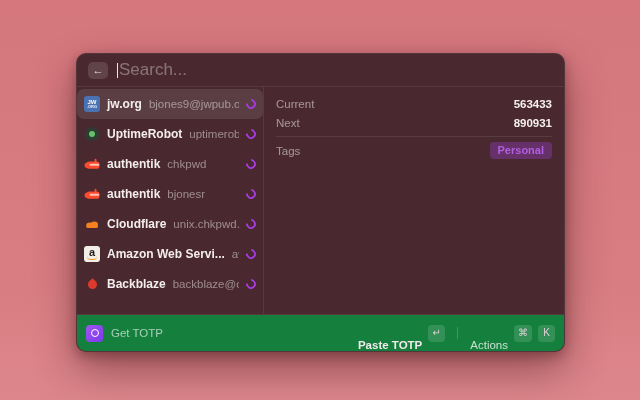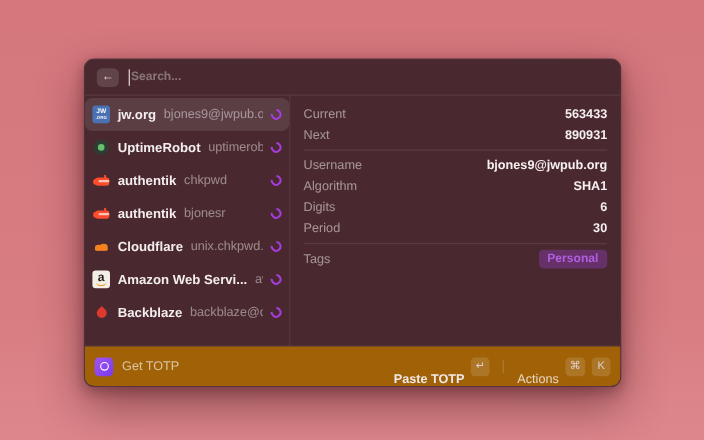--- a/index.html
+++ b/index.html
@@ -21,21 +21,21 @@
   .header { flex:0 0 32px; display:flex; align-items:center; gap:9px; padding:0 11px; }
   .back-btn {
     width:20px; height:17px; border-radius:5px; background:rgba(255,255,255,.13);
     color:#e9dee1; font-size:11px; line-height:1; display:flex; align-items:center; justify-content:center;
     cursor:default;
   }
   .search-wrap { flex:1; display:flex; align-items:center; }
   .caret { width:1px; height:15px; background:#efe6e8; margin-right:1px; }
   .search-input {
     flex:1; background:transparent; border:none; outline:none; padding:0;
-    color:#f3ebec; font-size:11px; font-family:"Liberation Sans", sans-serif;font-weight:bold;
+    color:#f3ebec; font-size:17px; font-family:"Liberation Sans", sans-serif;
   }
   .search-input::placeholder { color:rgba(255,255,255,.35); }
   
   .content { flex:1 1 auto; min-height:0; display:flex;
     border-top:1px solid rgba(255,255,255,.08); border-bottom:1px solid rgba(255,255,255,.08); }
   .list { width:187px; flex:0 0 187px; border-right:1px solid rgba(255,255,255,.08);
     padding:2px 0; overflow:hidden; }
   .row { height:30px; display:flex; align-items:center; gap:7px; padding:0 7px; border-radius:7px; }
   .row.selected { background:rgba(255,255,255,.1); }
   .row-title { font-size:12px; font-weight:700; color:#f4edee; white-space:nowrap; }
@@ -58,21 +58,21 @@
   .details { flex:1 1 auto; padding:3px 12px; font-size:11.5px; overflow:hidden;text-align:center; }
   .section { padding:4px 0; }
   .section + .section { border-top:1px solid rgba(255,255,255,.09); }
   .detail-row { height:19px; display:flex; align-items:center; justify-content:space-between; gap:10px; }
   .dlabel { color:rgba(255,255,255,.5); white-space:nowrap; }
   .dvalue { color:#f6f0f1; font-weight:700; white-space:nowrap; display:flex; align-items:center; gap:6px; }
   .link-arrow { color:#d9ced1; font-weight:400; font-size:11px; }
   .badge { background:rgba(150,60,200,.38); color:#b15fe0; font-weight:700; font-size:11px;
     padding:2px 8px; border-radius:4px; line-height:1.2;margin-left:27px; }
   
-  .footer { flex:0 0 27px; background:#a16207; display:flex; align-items:center; padding:0 9px; gap:8px; }
+  .footer { flex:0 0 27px; background:#15803d; display:flex; align-items:center; padding:0 9px; gap:8px; }
   .app-ic { width:17px; height:17px; border-radius:4px; background:linear-gradient(135deg,#a055ef,#7c3aed);
     display:flex; align-items:center; justify-content:center; flex:0 0 auto; }
   .app-ic .ring { width:8px; height:8px; border:1.6px solid #fff; border-radius:50%; }
   .app-label { font-size:11.5px; color:rgba(255,255,255,.62); }
   .footer-spacer { flex:1; }
   .action { display:flex; align-items:center; gap:6px; cursor:default; }
   .action-label { font-size:11.5px; font-weight:700; color:#f1eaeb;margin-top:24px; }
   .action-label.secondary { font-weight:400; color:rgba(255,255,255,.75); }
   .key {
     min-width:17px; height:17px; padding:0 4px; border-radius:4px;
@@ -176,38 +176,20 @@
             <span class="dlabel">Current</span>
             <span class="dvalue">563433</span>
           </div>
           <div class="detail-row">
             <span class="dlabel">Next</span>
             <span class="dvalue">890931</span>
           </div>
         </div>
         <div class="section">
           <div class="detail-row">
-            <span class="dlabel">Username</span>
-            <span class="dvalue">bjones9@jwpub.org</span>
-          </div>
-          <div class="detail-row">
-            <span class="dlabel">Algorithm</span>
-            <span class="dvalue">SHA1</span>
-          </div>
-          <div class="detail-row">
-            <span class="dlabel">Digits</span>
-            <span class="dvalue">6</span>
-          </div>
-          <div class="detail-row">
-            <span class="dlabel">Period</span>
-            <span class="dvalue">30</span>
-          </div>
-        </div>
-        <div class="section">
-          <div class="detail-row">
             <span class="dlabel">Tags</span>
             <span class="badge">Personal</span>
           </div>
         </div>
       </div>
   </div>
 
   <div class="footer">
     <span class="app-ic">
         <span class="ring"></span>

